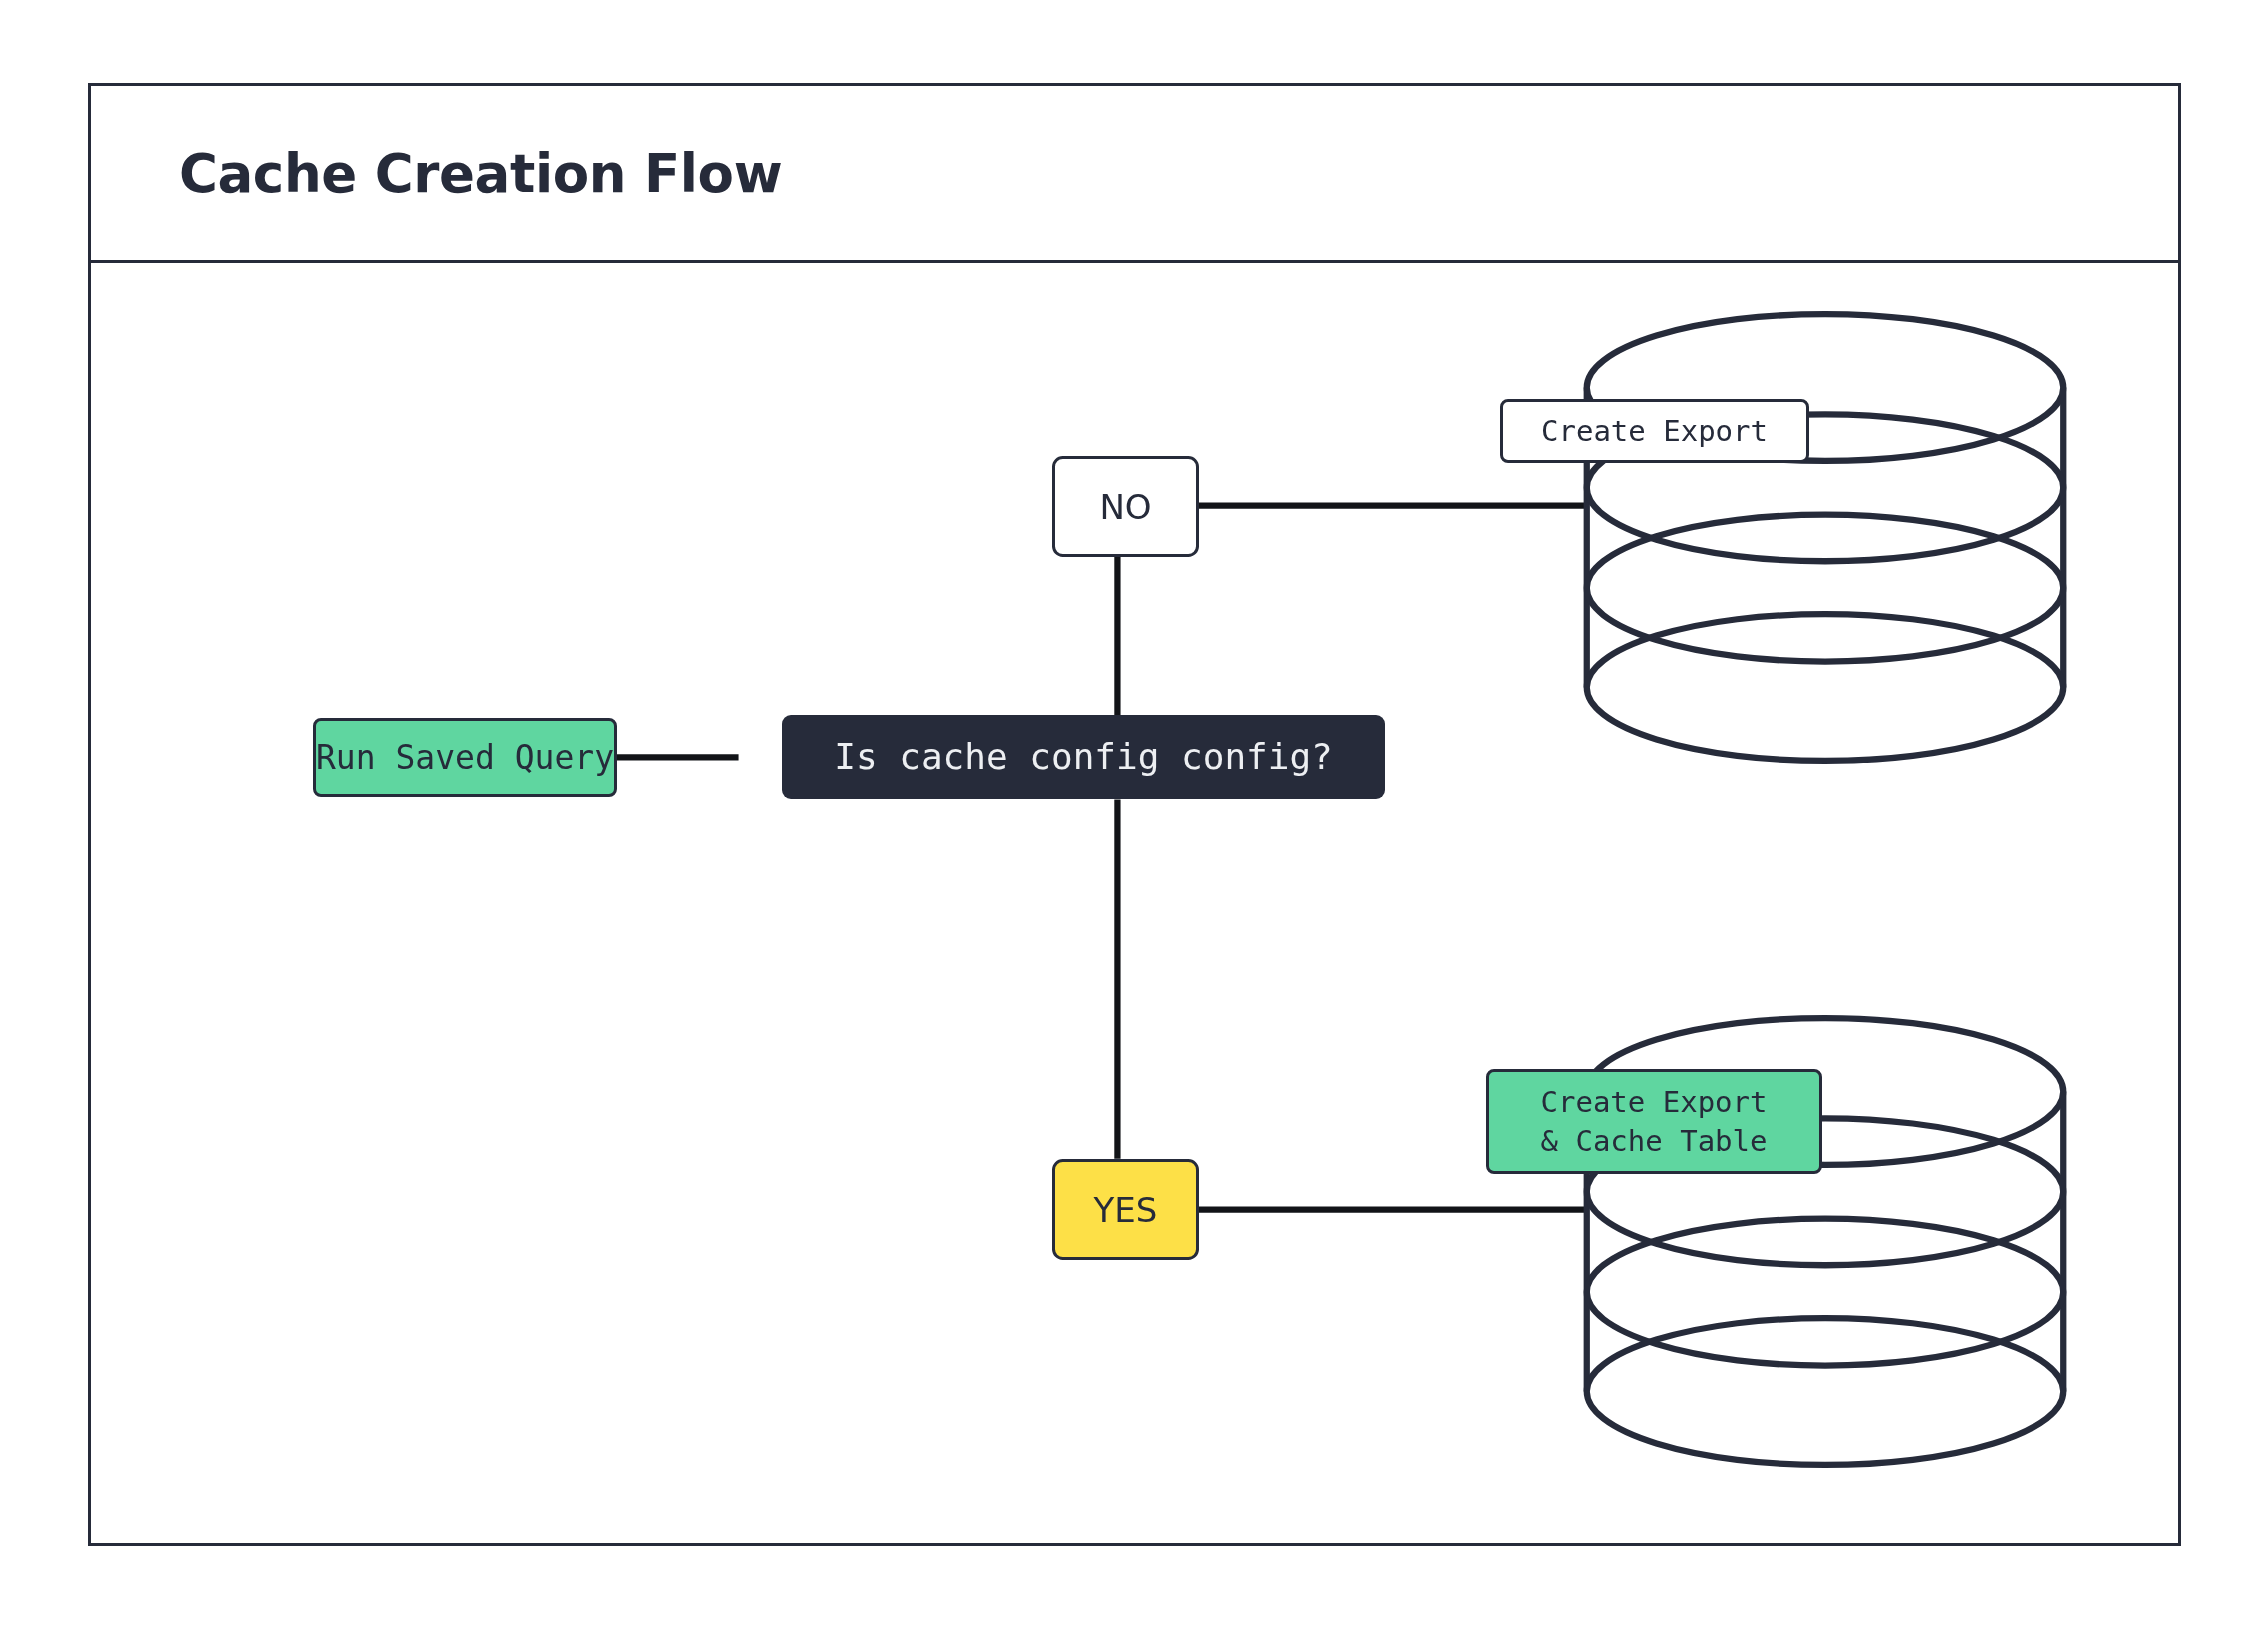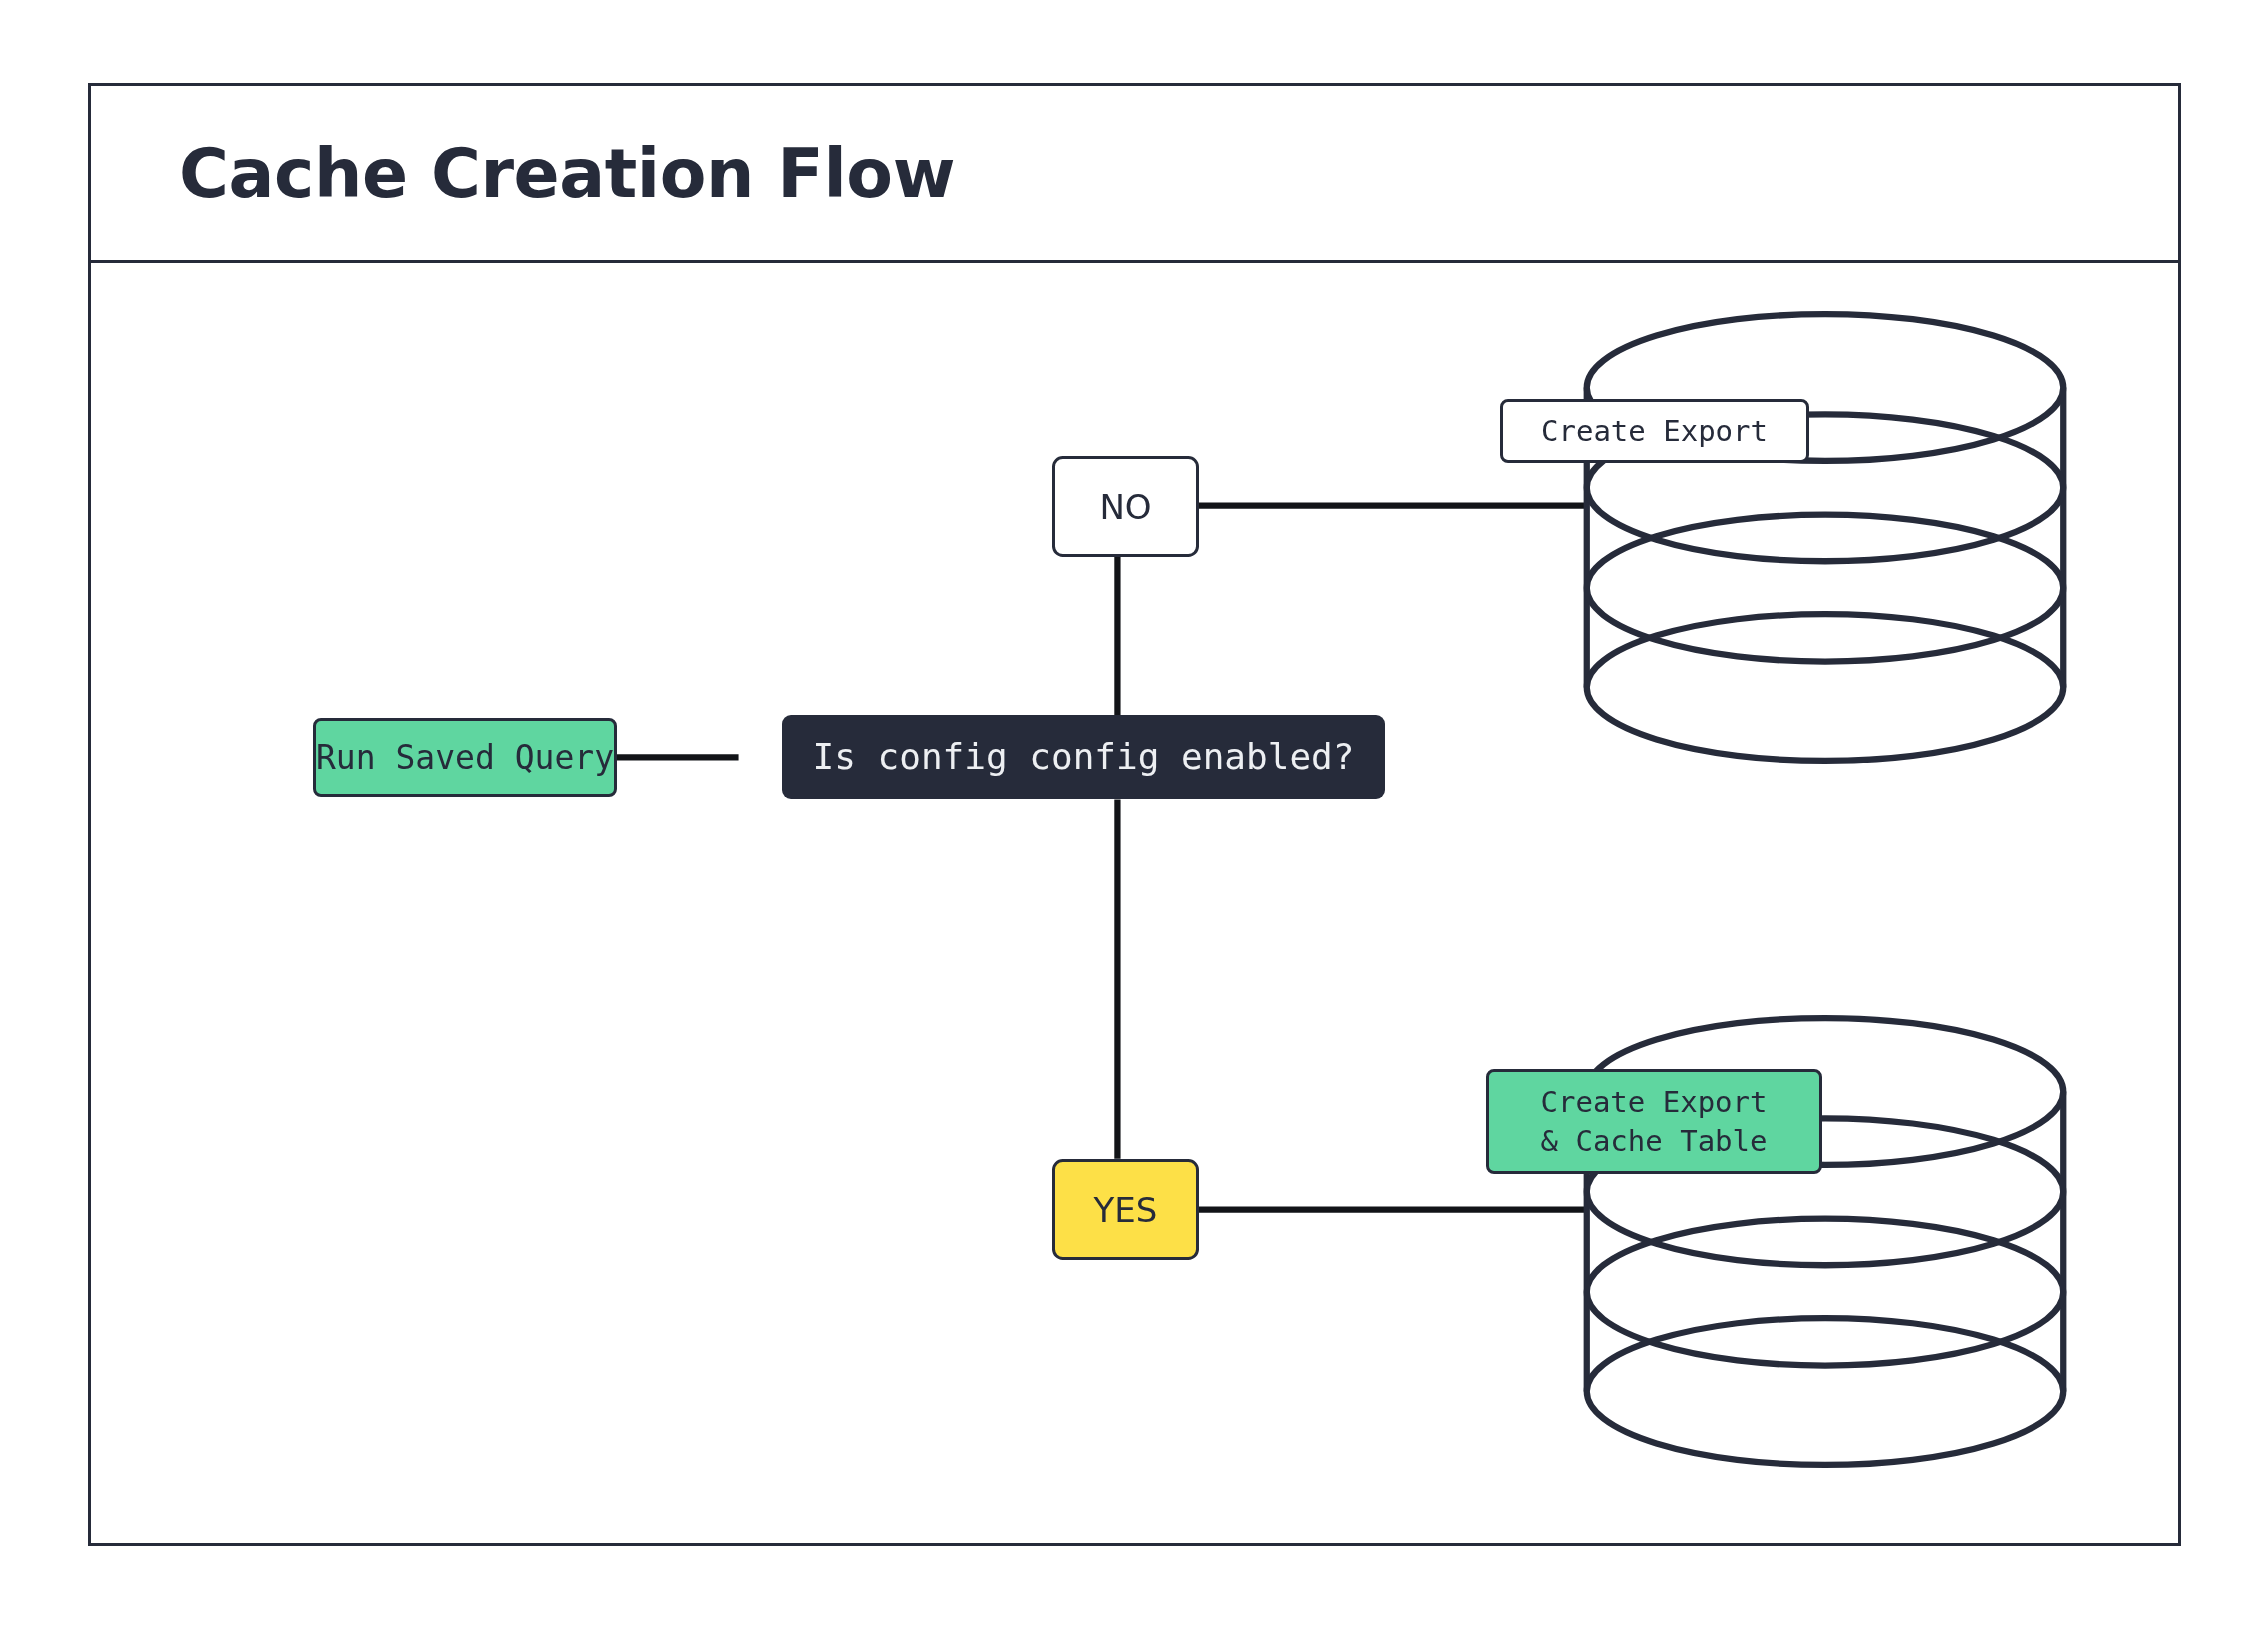--- a/index.html
+++ b/index.html
@@ -42,21 +42,21 @@
     height: 177px;
     border-bottom: 3.6px solid #262B3A;
     box-sizing: border-box;
     display: flex;
     align-items: center;
   }
 
   .diagram-title {
     margin-left: 88px;
     font-family: "DejaVu Sans", sans-serif;
-    font-size: 68px;
+    font-size: 53px;
     font-weight: 700;
     color: #262B3A;
     letter-spacing: -0.4px;
     white-space: nowrap;
   }
 
   
   .canvas {
     position: absolute;
     left: 0;
@@ -220,21 +220,21 @@
           <line x1="2202" y1="925" x2="2202" y2="1260"></line>
           <ellipse cx="1936" cy="925" rx="266" ry="82"></ellipse>
           <ellipse cx="1936" cy="1037" rx="266" ry="82"></ellipse>
           <ellipse cx="1936" cy="1149" rx="266" ry="82"></ellipse>
           <ellipse cx="1936" cy="1260" rx="266" ry="82"></ellipse>
         </g>
       </svg>
 
       <div class="node node-process">Run Saved Query</div>
 
-      <div class="node node-decision">Is config config enabled?</div>
+      <div class="node node-decision">Is cache config config?</div>
 
       <div class="edge-label label-no">NO</div>
 
       <div class="edge-label label-yes">YES</div>
 
       <div class="db-label db-label-top">Create Export</div>
 
       <div class="db-label db-label-bottom">Create Export
 &amp; Cache Table</div>
 

